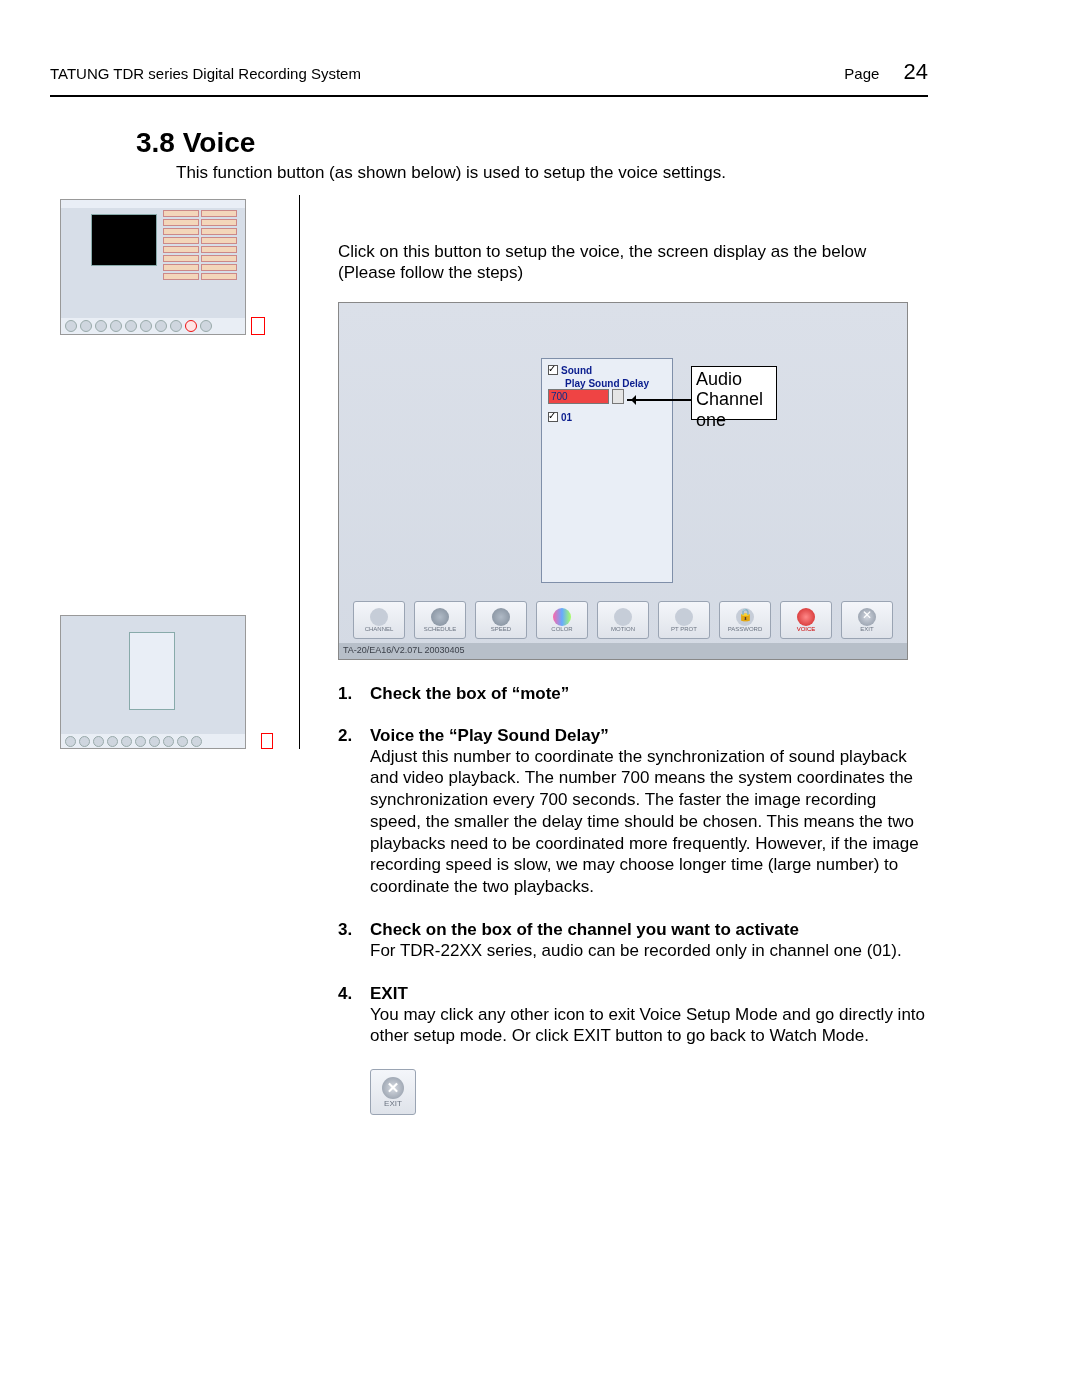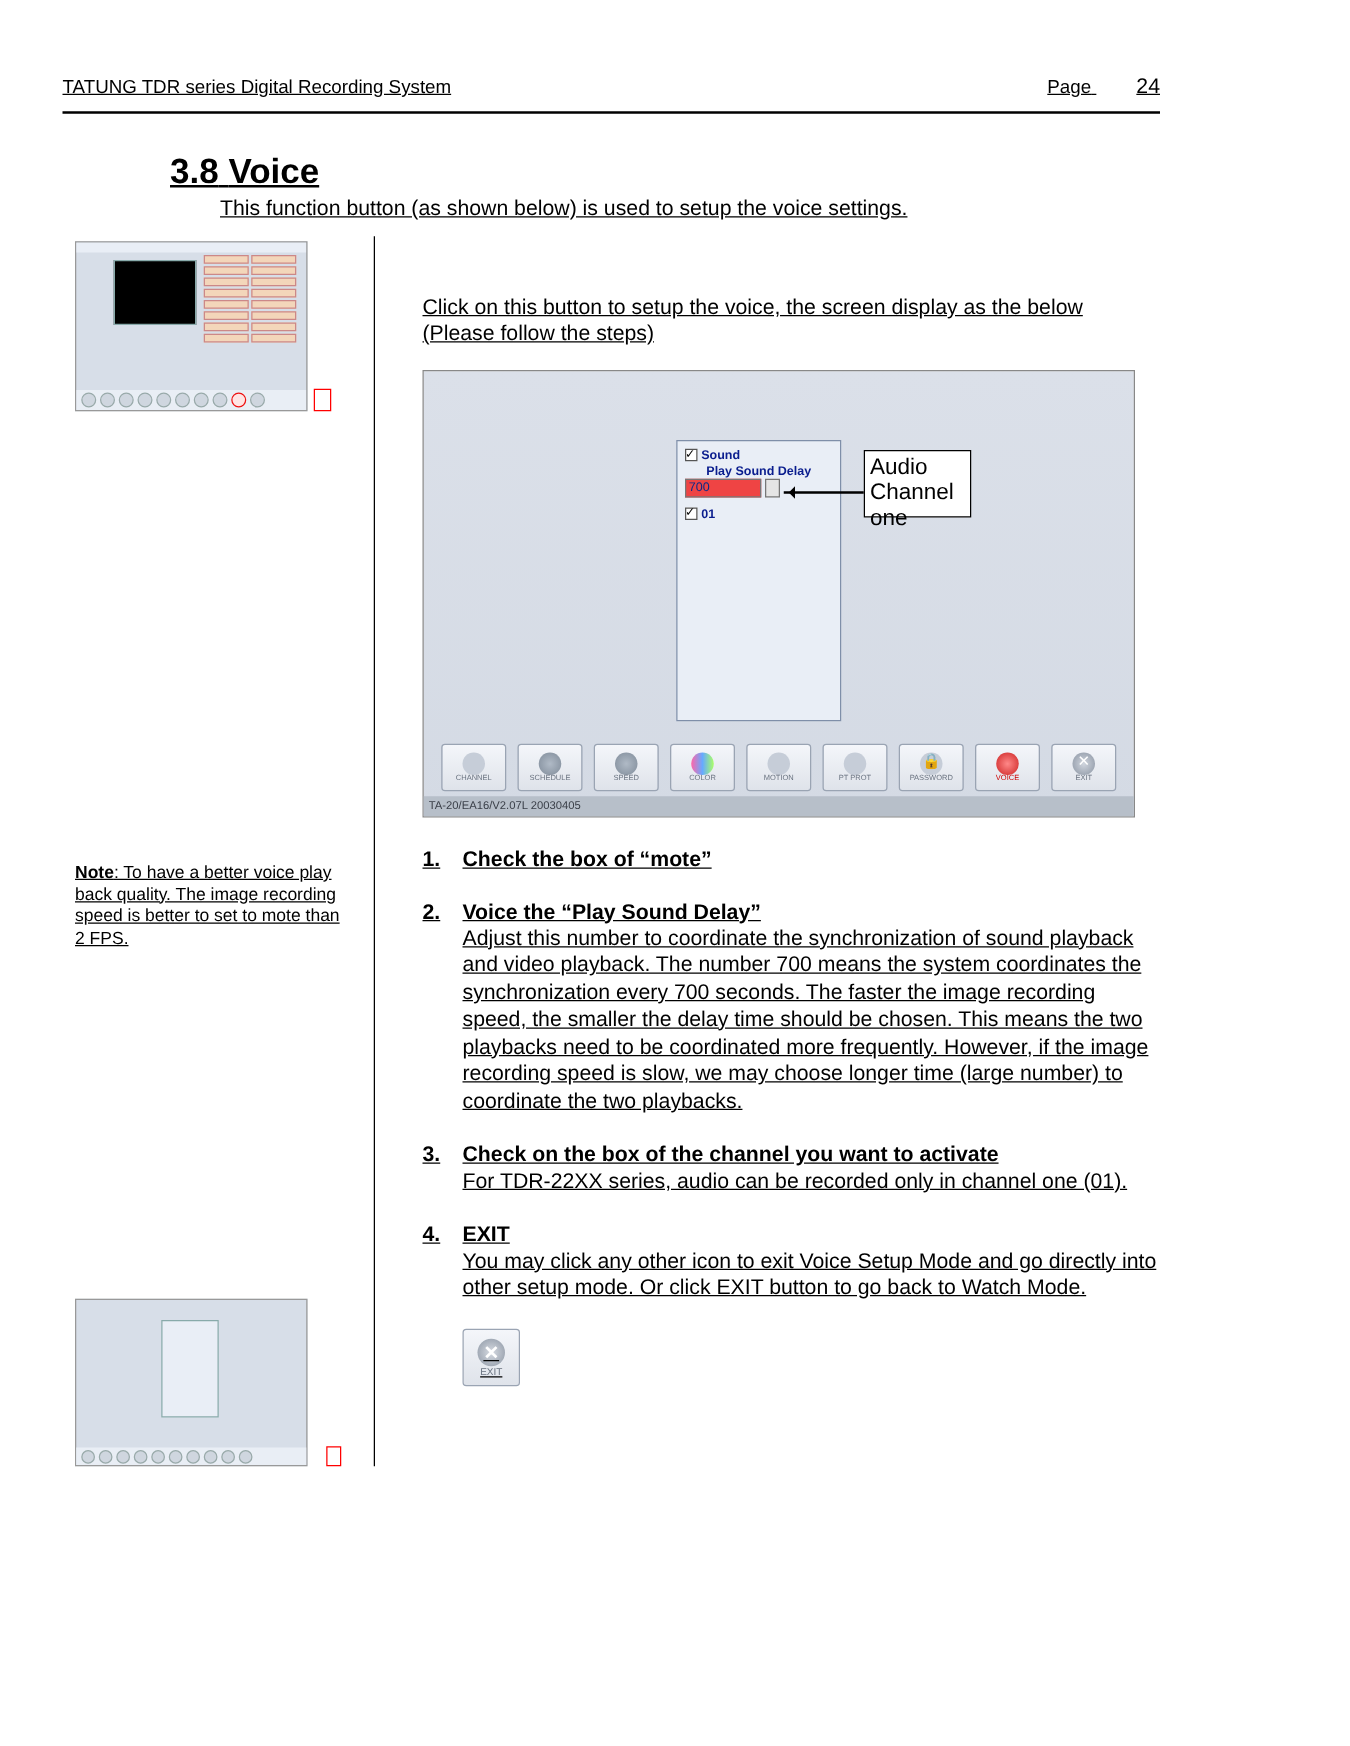--- a/index.html
+++ b/index.html
@@ -9,31 +9,30 @@
     font-family: Arial, Helvetica, sans-serif;
     color: #000;
     width: 1080px;
   }
   .page {
     width: 984px;
     min-height: 1397px;
     padding: 59px 56px 24px 50px;
     box-sizing: border-box;
     position: relative;
-    text-decoration: underline;
   }
   .hdr {
     display: flex;
     justify-content: space-between;
     align-items: baseline;
     font-size: 15px;
   }
   .hdr .left { white-space: nowrap; }
   .hdr .right { white-space: nowrap; }
-  .hdr .pnum { font-size: 17px; margin-left: 32px; }
+  .hdr .pnum { font-size: 22px; margin-left: 20px; }
   hr.rule {
     border: none;
     border-top: 2px solid #000;
     margin: 10px 0 0 0;
   }
 
   .section-title {
     font-family: Arial, Helvetica, sans-serif;
     font-weight: bold;
     font-size: 28px;
@@ -336,23 +335,20 @@
               <div class="ic"></div>
               <div class="ic"></div>
               <div class="ic"></div>
             <div class="ic hi"></div>
             <div class="ic"></div>
           </div>
         </div>
         <div class="redhl-1"></div>
       </div>
 
-      <div class="note">
-        <b>Note</b><span>: To have a better voice play back quality. The image recording speed is better to set to mote than 2 FPS.</span>
-      </div>
 
       <div class="thumb2-outer">
         <div class="thumb2">
           <div class="minipanel"></div>
           <div class="tb">
             <div class="ic"></div>
               <div class="ic"></div>
               <div class="ic"></div>
               <div class="ic"></div>
             <div class="ic"></div>

